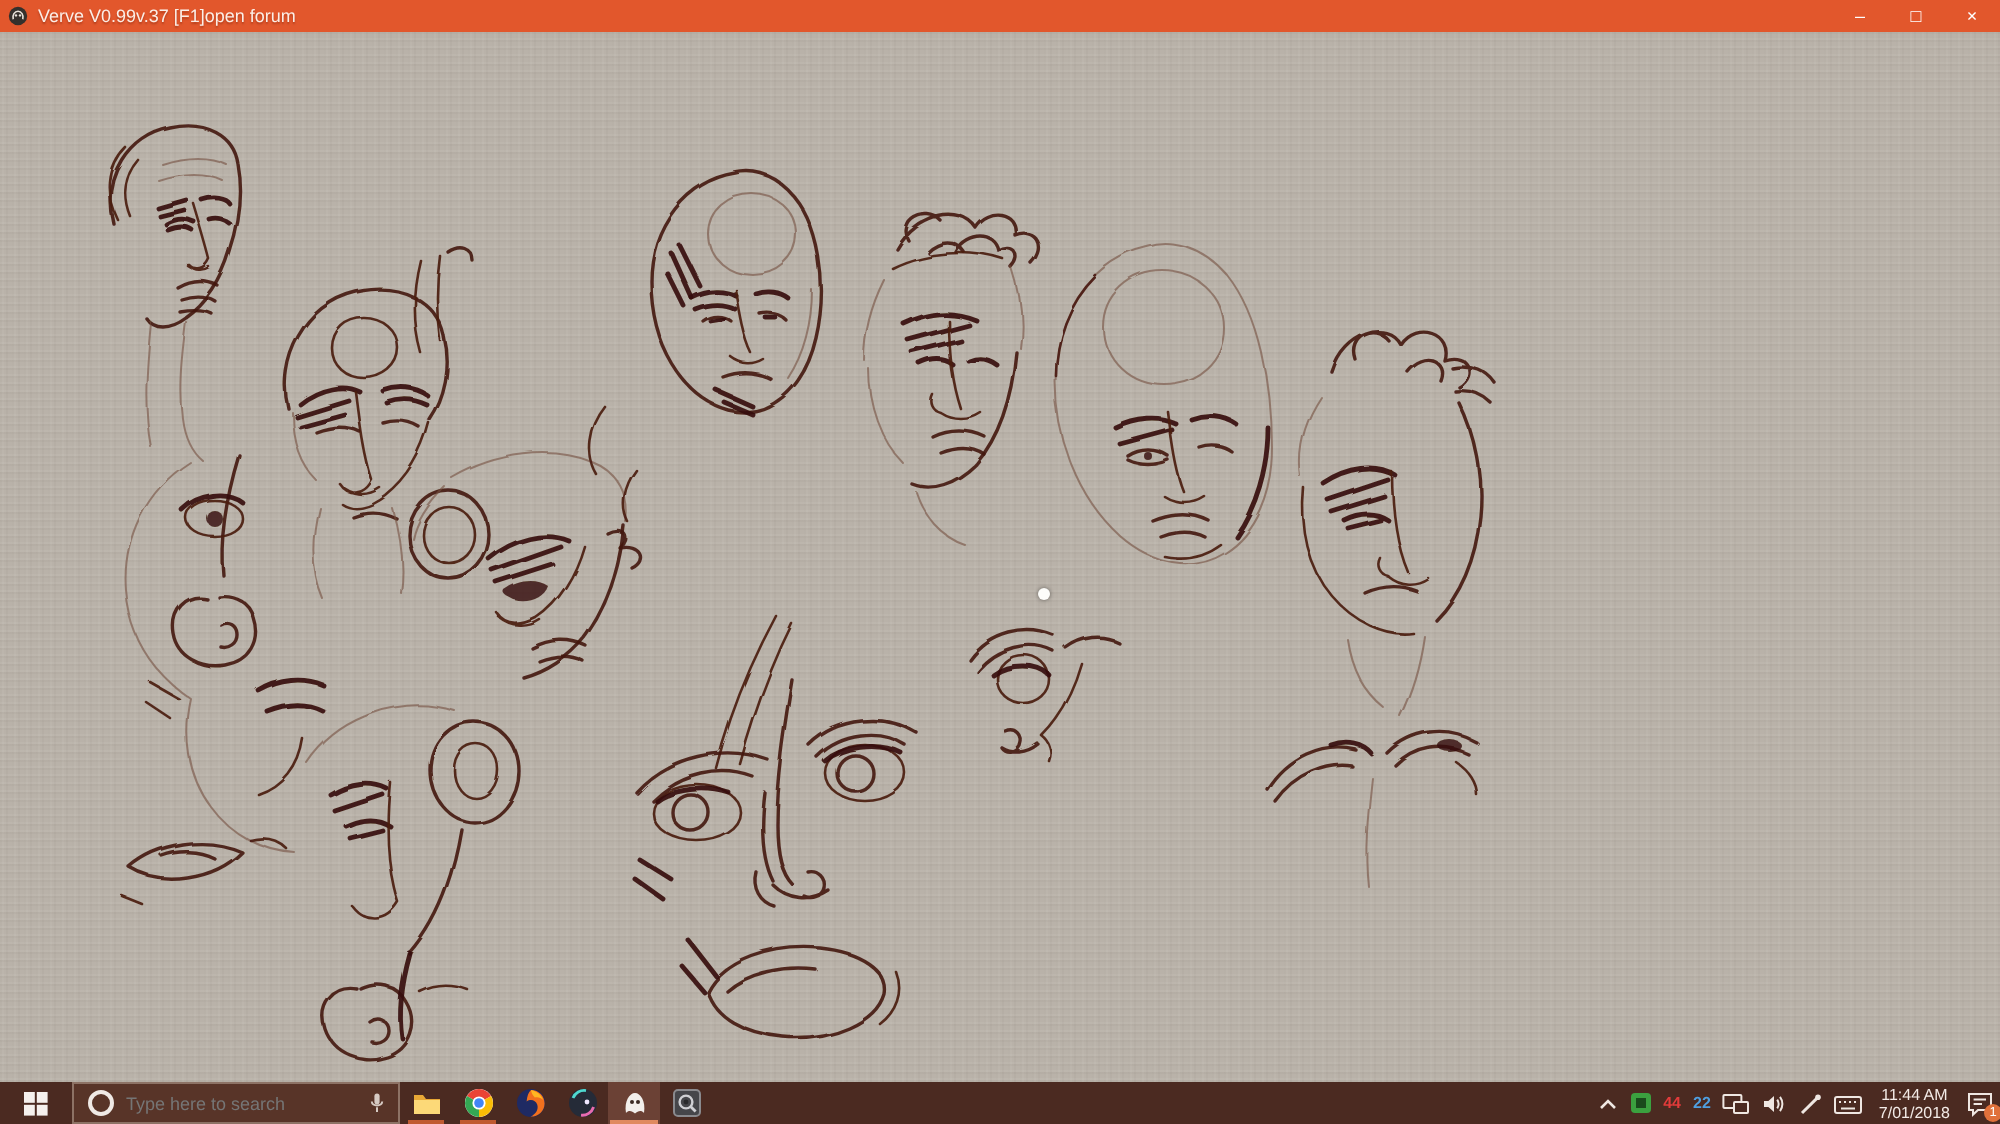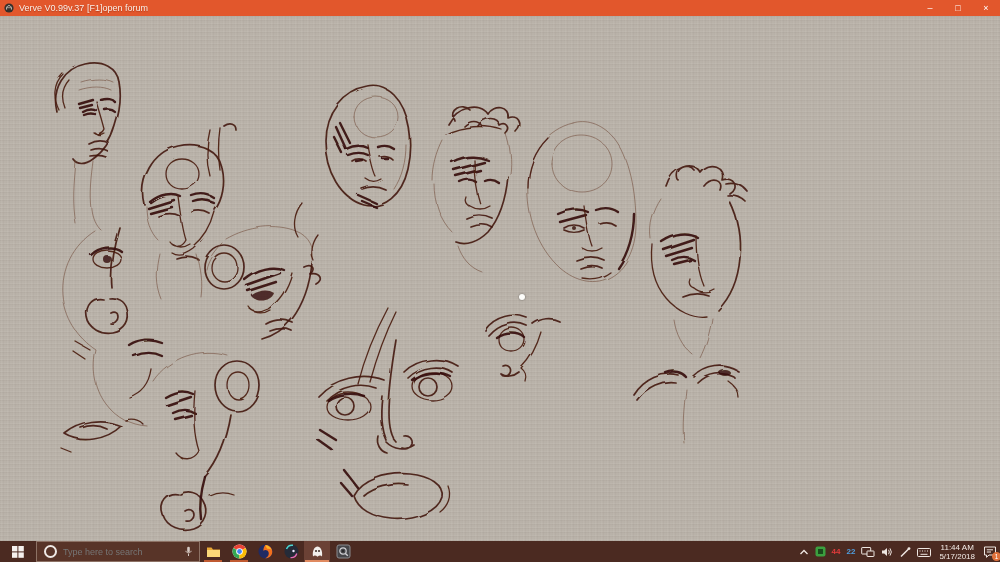--- a/index.html
+++ b/index.html
@@ -368,21 +368,21 @@
         </svg>
       </div>
       <div class="tray-item">
         <svg width="14" height="12">
           <rect x="0.5" y="2.5" width="13" height="8" rx="1" fill="none" stroke="#efe7e2" stroke-width="1"></rect>
           <path d="M2.5,5 h1 M5,5 h1 M7.5,5 h1 M10,5 h1 M3.5,8.3 h7" stroke="#efe7e2" stroke-width="1"></path>
         </svg>
       </div>
       <div class="clock">
         <div>11:44 AM</div>
-        <div>5/17/2018</div>
+        <div>7/01/2018</div>
       </div>
       <div class="tray-item action-center">
         <svg width="14" height="14">
           <path d="M1.5,2 H12.5 V10 H6 L3.5,12.3 V10 H1.5 Z" fill="none" stroke="#efe7e2" stroke-width="1"></path>
           <path d="M3.8,4.8 H10 M3.8,7 H8" stroke="#efe7e2" stroke-width="1"></path>
         </svg>
         <span class="badge">1</span>
       </div>
     </div>
   </div>

